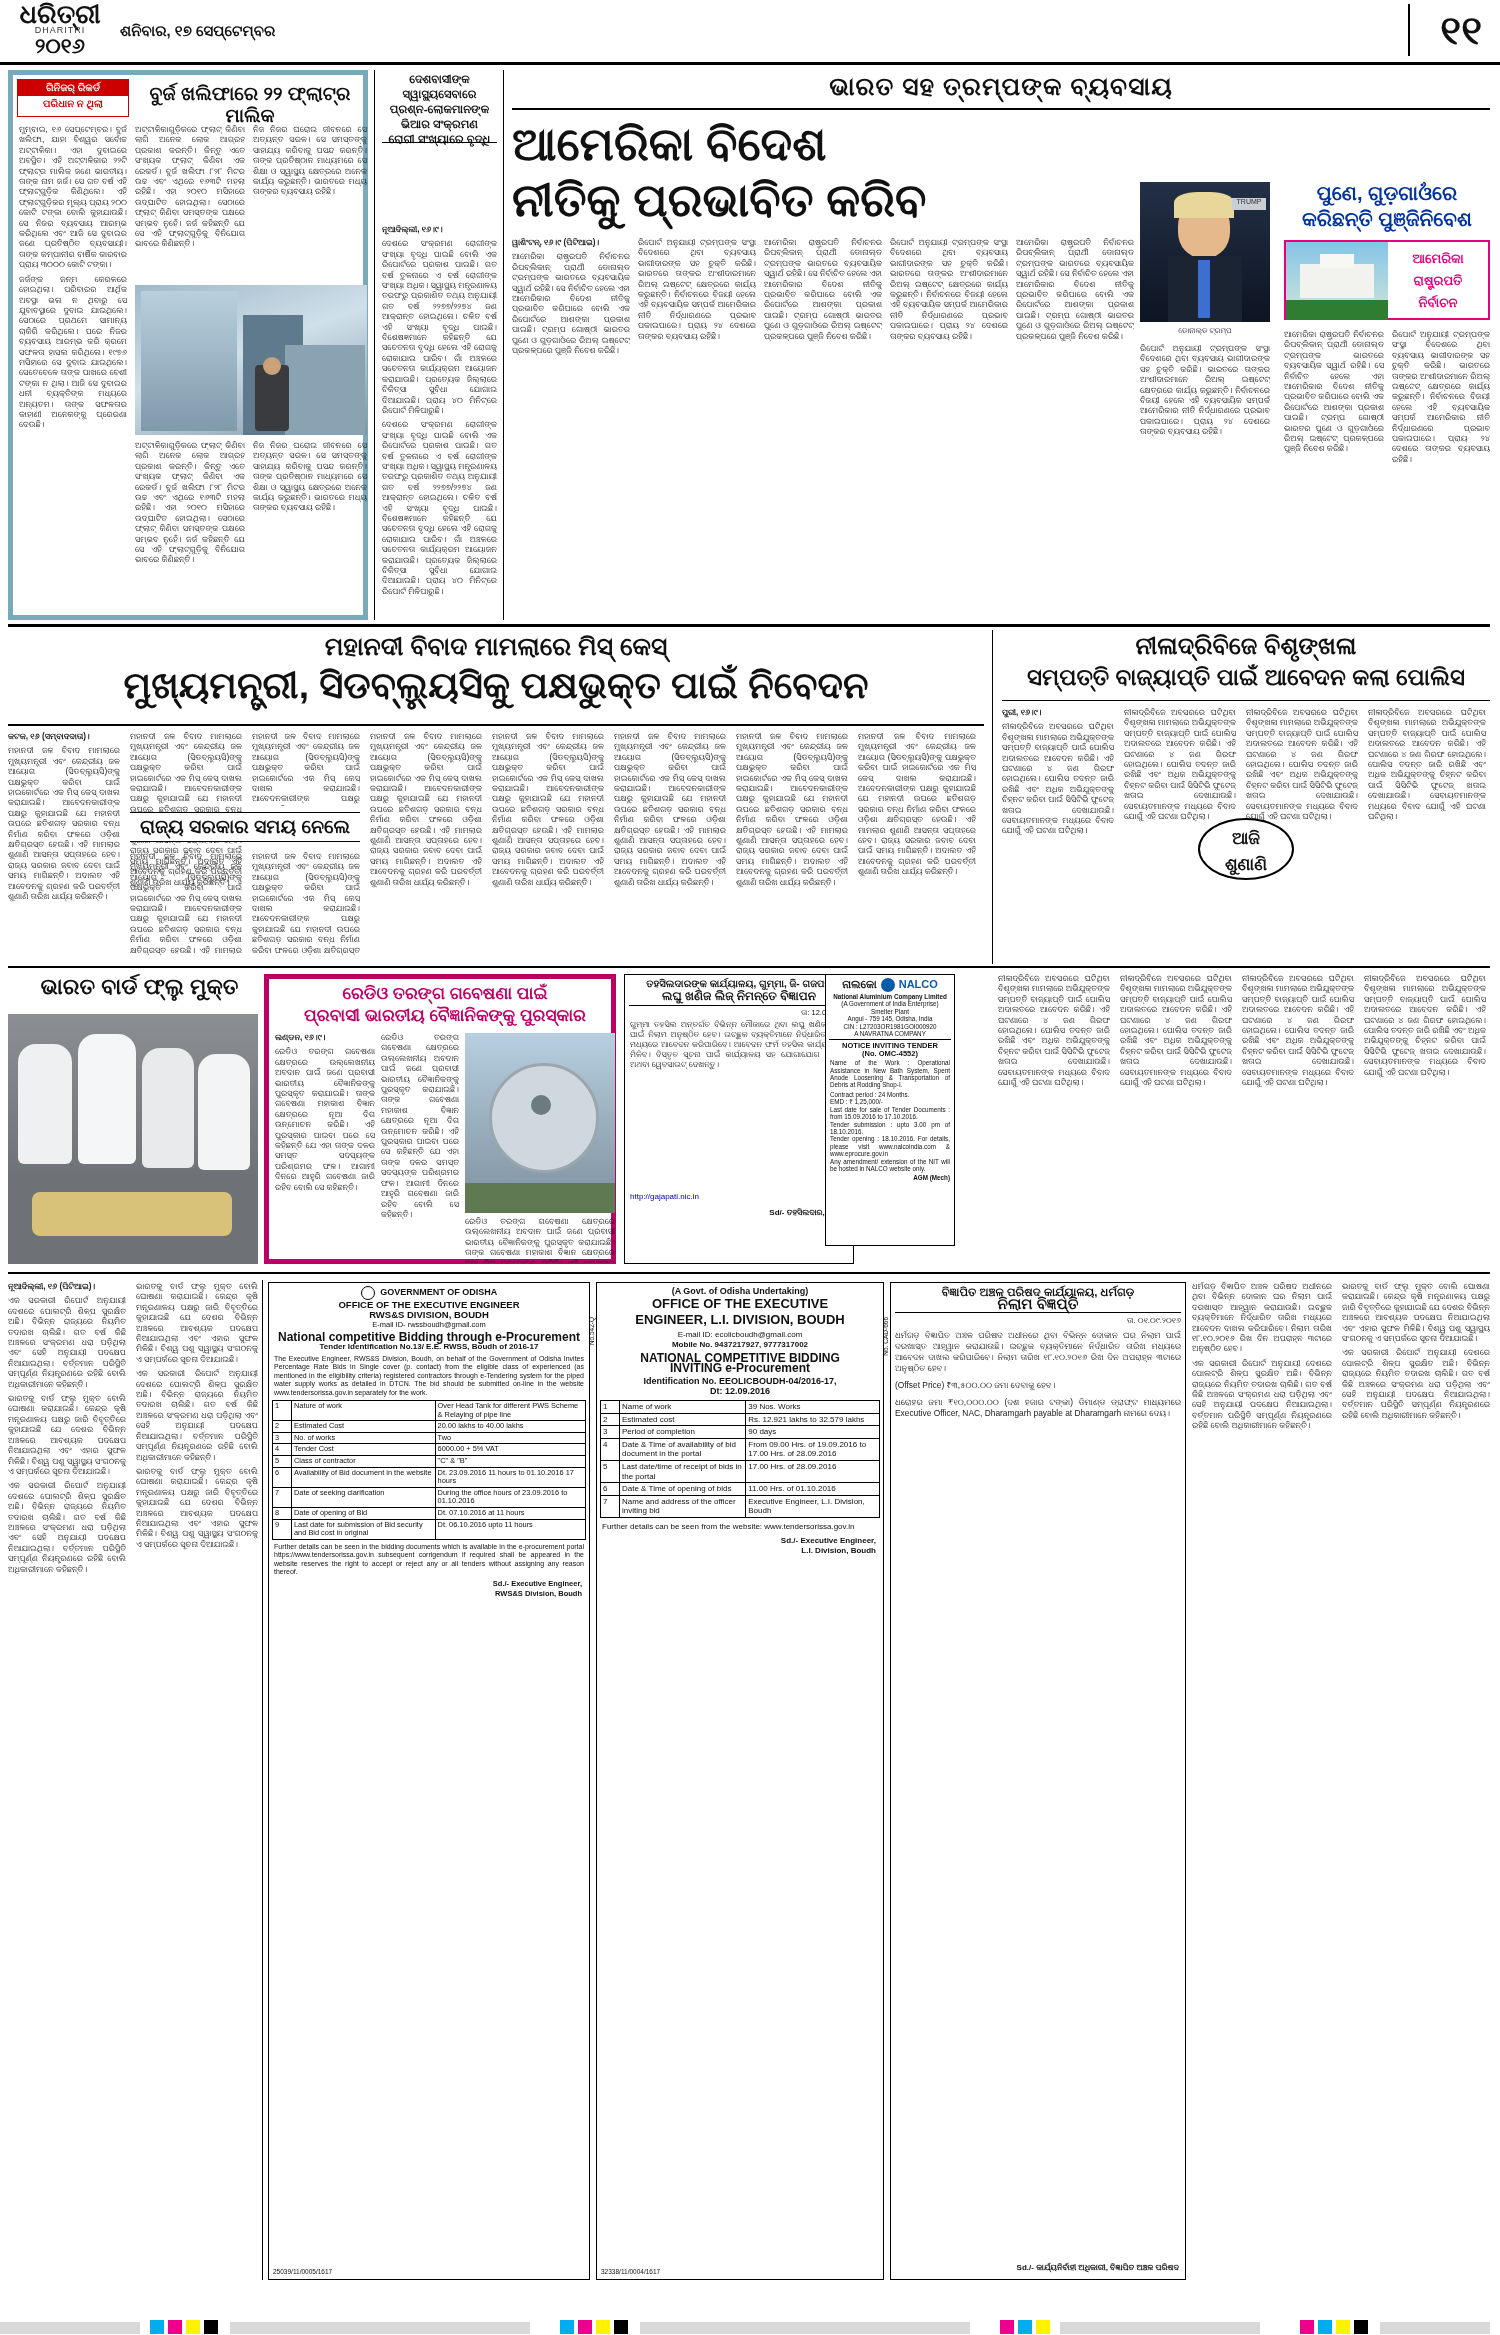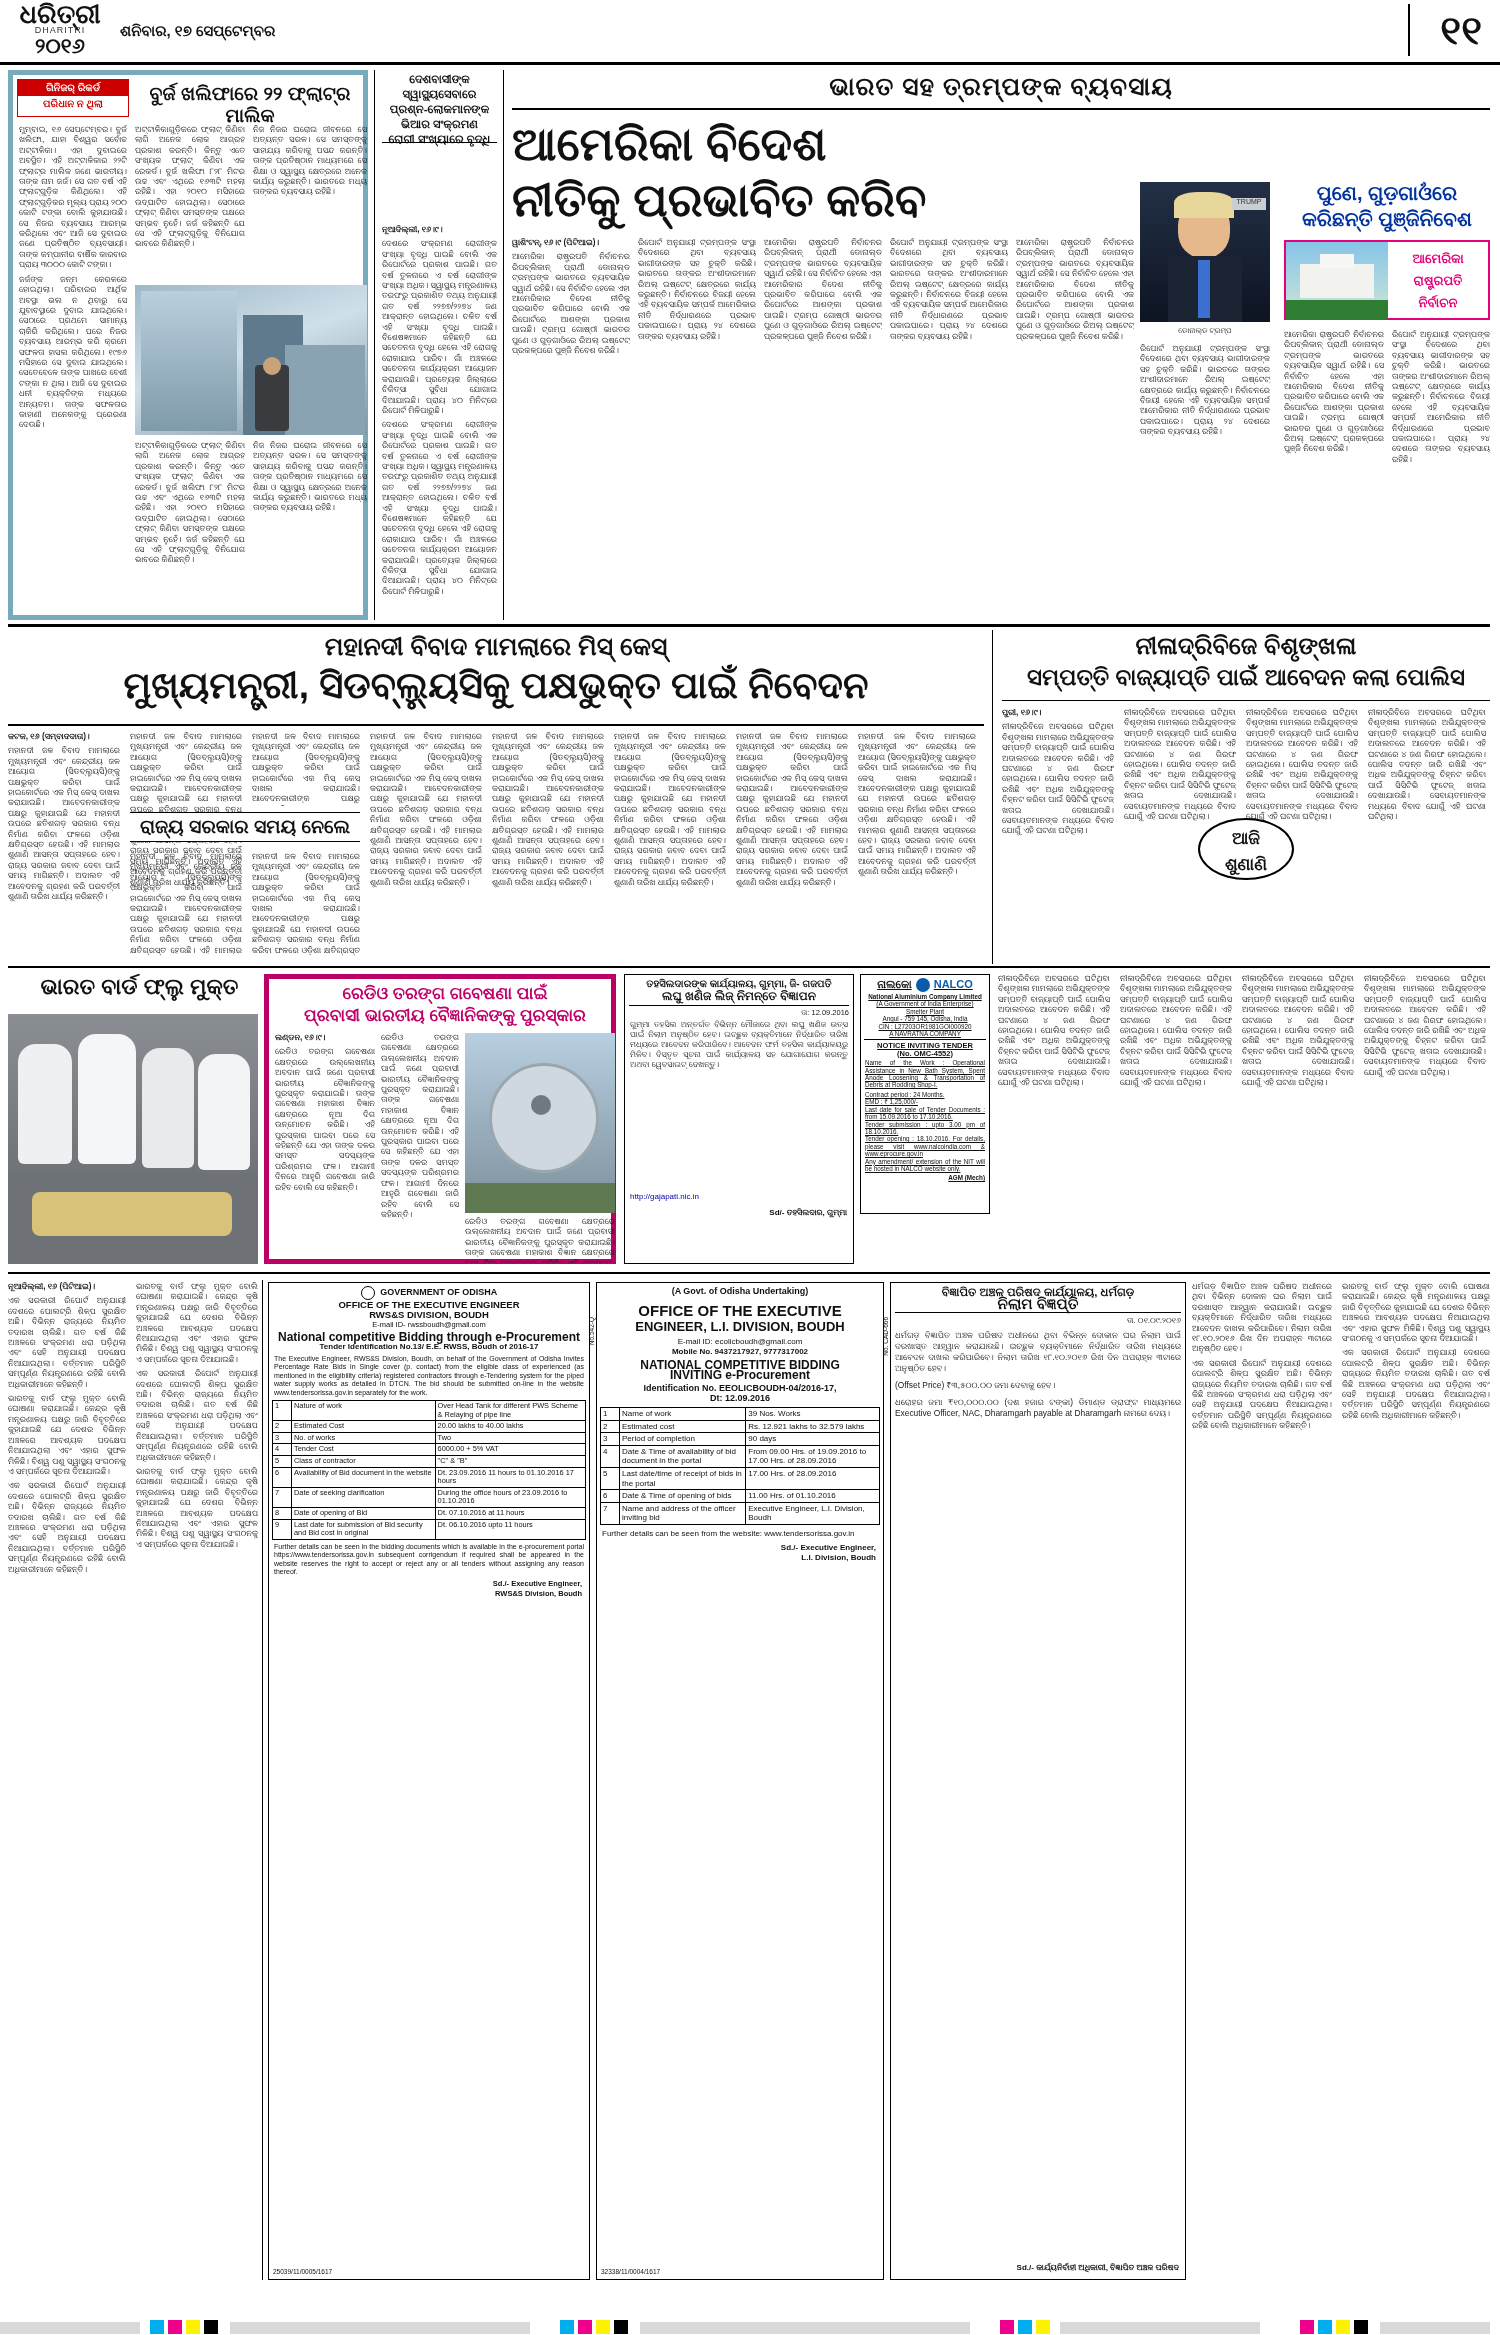--- a/index.html
+++ b/index.html
@@ -275,21 +275,21 @@
   <div class="adbox" style="left:624px;top:974px;width:230px;height:290px;">
     <div class="center" style="font-weight:bold;font-size:10px;padding:4px 2px 0;">ତହସିଲଦାରଙ୍କ କାର୍ଯ୍ୟାଳୟ, ଗୁମ୍ମା, ଜି- ଗଜପତି</div>
     <div class="center" style="font-weight:bold;font-size:12px;padding:2px;">ଲଘୁ ଖଣିଜ ଲିଜ୍ ନିମନ୍ତେ ବିଜ୍ଞାପନ</div>
     <div style="border-top:1px solid #000;margin:2px 4px;"></div>
     <div style="text-align:right;font-size:7.5px;padding:0 4px;">ତା: 12.09.2016</div>
     <div class="justified" style="padding:2px 5px;font-size:8px;line-height:10px;height:170px;overflow:hidden;">ଗୁମ୍ମା ତହସିଲ ଅନ୍ତର୍ଗତ ବିଭିନ୍ନ ମୌଜାରେ ଥିବା ଲଘୁ ଖଣିଜ ଉତ୍ସ ପାଇଁ ନିଲାମ ଅନୁଷ୍ଠିତ ହେବ। ଇଚ୍ଛୁକ ବ୍ୟକ୍ତିମାନେ ନିର୍ଦ୍ଧାରିତ ତାରିଖ ମଧ୍ୟରେ ଆବେଦନ କରିପାରିବେ। ଆବେଦନ ଫର୍ମ ତହସିଲ କାର୍ଯ୍ୟାଳୟରୁ ମିଳିବ। ବିସ୍ତୃତ ସୂଚନା ପାଇଁ କାର୍ଯ୍ୟାଳୟ ସହ ଯୋଗାଯୋଗ କରନ୍ତୁ ଅଥବା ୱେବସାଇଟ୍ ଦେଖନ୍ତୁ।</div>
     <div style="font-size:8px;padding:0 5px;color:#00a;">http://gajapati.nic.in</div>
     <div style="text-align:right;font-size:8px;font-weight:bold;padding:6px 6px 0;">Sd/- ତହସିଲଦାର, ଗୁମ୍ମା</div>
   </div>
 
-  <div class="adbox" style="left:860px;top:974px;width:130px;height:240px;font-size:6.3px;line-height:7.4px;text-decoration:underline;">
+  <div class="adbox" style="left:825px;top:974px;width:130px;height:272px;font-size:6.3px;line-height:7.4px;">
     <div style="display:flex;align-items:center;justify-content:center;gap:4px;padding:3px 0 1px;">
       <span style="font-size:11px;font-weight:bold;">ନାଲକୋ</span>
       <span style="width:14px;height:14px;border-radius:50%;background:#0b5ca8;display:inline-block;"></span>
       <span style="font-size:11px;font-weight:bold;color:#0b5ca8;">NALCO</span>
     </div>
     <div class="center" style="font-weight:bold;">National Aluminium Company Limited</div>
     <div class="center">(A Government of India Enterprise)</div>
     <div class="center">Smelter Plant</div>
     <div class="center">Angul - 759 145, Odisha, India</div>
     <div class="center">CIN : L27203OR1981GOI000920</div>
@@ -403,21 +403,21 @@
     </table>
     <div style="text-align:justify;font-size:7px;line-height:8.4px;margin:3px 2px;">Further details can be seen in the bidding documents which is available in the e-procurement portal https://www.tendersorissa.gov.in subsequent corrigendum if required shall be appeared in the website reserves the right to accept or reject any or all tenders without assigning any reason thereof.</div>
     <div style="text-align:right;font-size:7.5px;font-weight:bold;margin-right:4px;">Sd./- Executive Engineer,</div>
     <div style="text-align:right;font-size:7.5px;font-weight:bold;margin-right:4px;">RWS&amp;S Division, Boudh</div>
     <div style="position:absolute;left:4px;bottom:2px;font-size:6.5px;">25039/11/0005/1617</div>
   </div>
 
   <div class="adbox" style="left:596px;top:1282px;width:288px;height:998px;padding:3px;">
     <div style="position:absolute;right:2px;top:34px;font-size:6.5px;transform:rotate(-90deg);transform-origin:right top;">No. CAD-666</div>
     <div class="center" style="font-weight:bold;font-size:9px;">(A Govt. of Odisha Undertaking)</div>
-    <div class="center" style="font-weight:bold;font-size:15px;line-height:16px;margin-top:7px;">OFFICE OF THE EXECUTIVE</div>
+    <div class="center" style="font-weight:bold;font-size:13px;line-height:16px;">OFFICE OF THE EXECUTIVE</div>
     <div class="center" style="font-weight:bold;font-size:13px;line-height:16px;">ENGINEER, L.I. DIVISION, BOUDH</div>
     <div class="center" style="font-size:8px;margin-top:2px;">E-mail ID: ecolicboudh@gmail.com</div>
     <div class="center" style="font-size:8px;font-weight:bold;">Mobile No. 9437217927, 9777317002</div>
     <div class="center" style="font-weight:bold;font-size:12px;margin-top:3px;">NATIONAL COMPETITIVE BIDDING</div>
     <div class="center" style="font-weight:bold;font-size:12px;">INVITING e-Procurement</div>
     <div class="center" style="font-weight:bold;font-size:9px;margin-top:3px;">Identification No. EEOLICBOUDH-04/2016-17,</div>
     <div class="center" style="font-weight:bold;font-size:9px;">Dt: 12.09.2016</div>
     <table class="adt" style="margin-top:4px;font-size:8px;line-height:9.6px;">
       <tbody>
           <tr>

